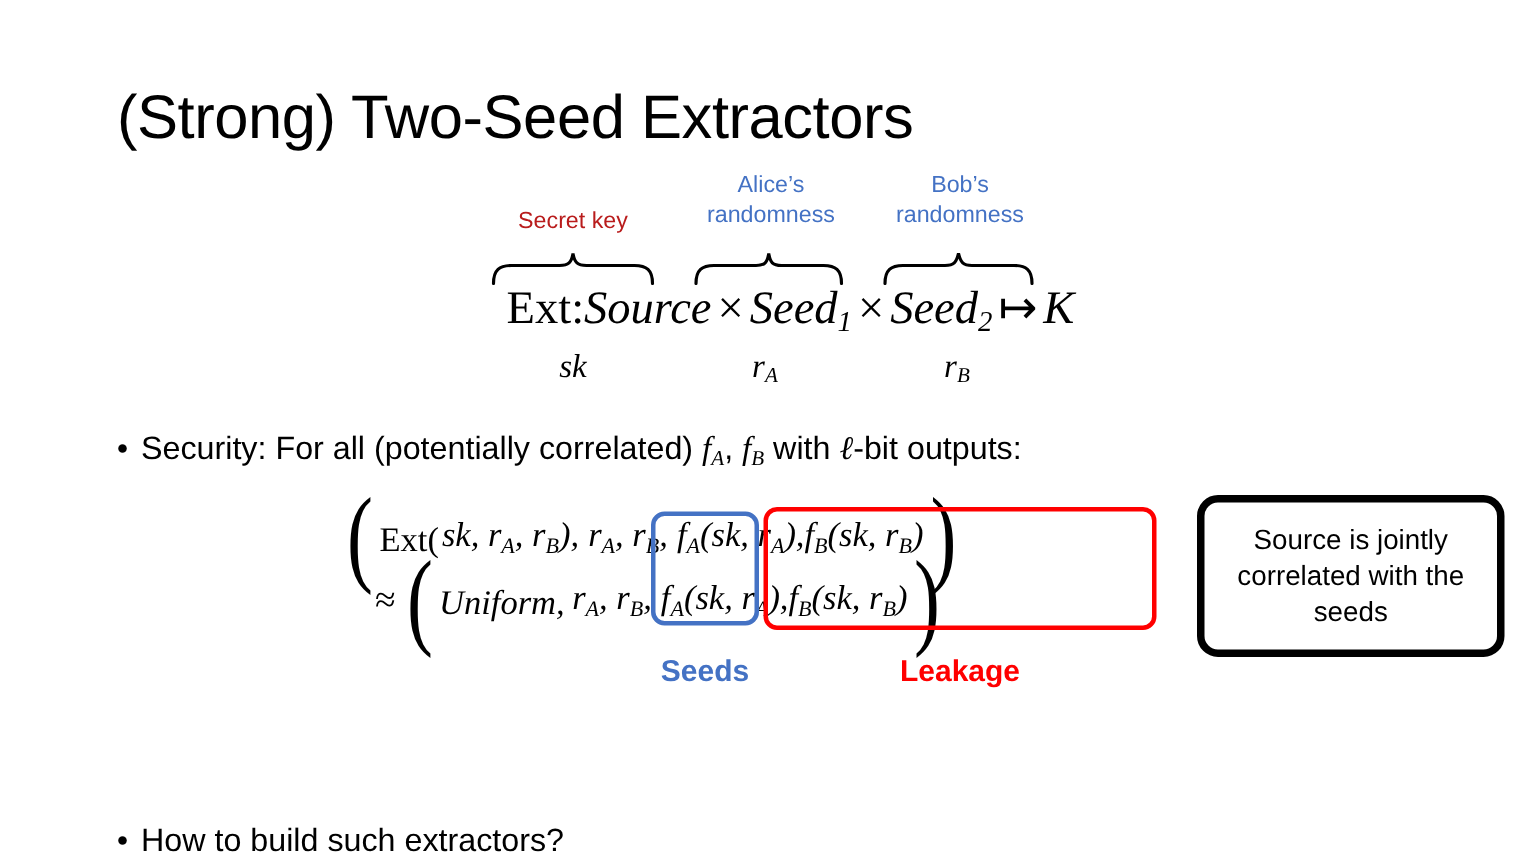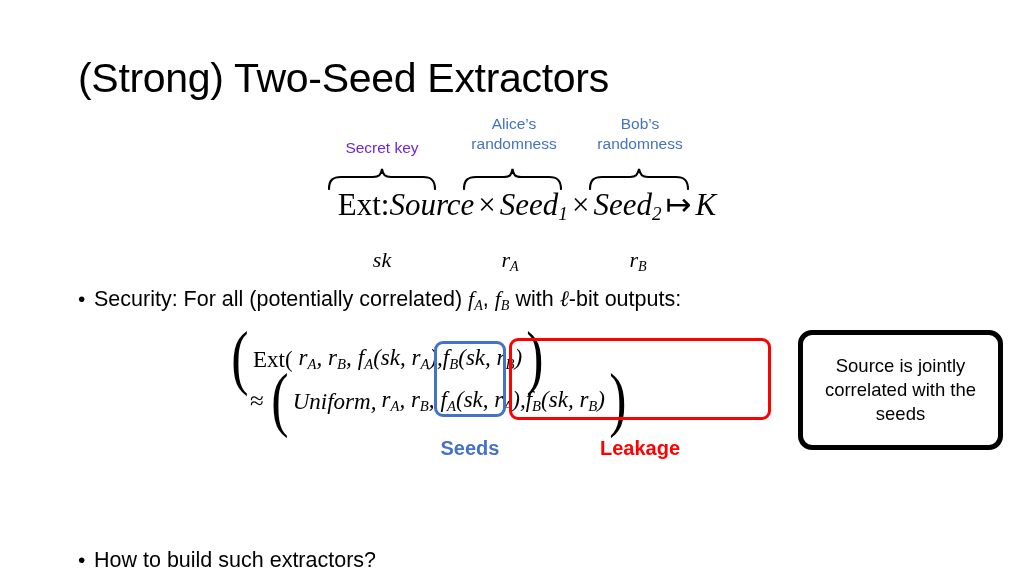--- a/index.html
+++ b/index.html
@@ -34,21 +34,21 @@
     position: absolute;
     text-align: center;
     font-size: 15.5px;
     line-height: 1.26;
     font-family: "Liberation Sans", sans-serif;
   }
   .lbl-secretkey {
     left: 312px;
     top: 138px;
     width: 140px;
-    color: #6d28d9;
+    color: #b91c1c;
   }
   .lbl-alice {
     left: 446px;
     top: 114px;
     width: 136px;
     color: #4472C4;
   }
   .lbl-bob {
     left: 572px;
     top: 114px;
@@ -85,21 +85,20 @@
   }
 
   
   .under-label {
     position: absolute;
     font-family: "Liberation Serif", serif;
     font-style: italic;
     font-size: 22px;
     text-align: center;
     width: 80px;
-    margin-top: 16px;
   }
   .under-label sub { font-size: 0.64em; vertical-align: -0.28em; }
   .ul-sk { left: 342px; top: 231px; }
   .ul-ra { left: 470px; top: 231px; }
   .ul-rb { left: 598px; top: 231px; }
 
   
   .bullet-line {
     position: absolute;
     font-size: 21.5px;
@@ -196,21 +195,21 @@
   }
   .cap-seeds { left: 390px; top: 437px; color: #4472C4; }
   .cap-leak  { left: 560px; top: 437px; color: #FF0000; }
 
   
   .callout {
     position: absolute;
     left: 798px;
     top: 330px;
     width: 205px;
-    height: 120px;
+    height: 108px;
     border: 5px solid #000000;
     border-radius: 14px;
     background: #ffffff;
     box-sizing: border-box;
     display: flex;
     align-items: center;
     justify-content: center;
     padding: 4px 8px;
   }
   .callout-text {
@@ -272,20 +271,21 @@
 
 <div class="bullet-line bullet-security">
   <span class="bullet-dot">•</span><span class="b-strong">Security</span><span>: For all (potentially correlated) </span><span class="mathit"><span>f</span><sub>A</sub></span><span>, </span><span class="mathit"><span>f</span><sub>B</sub></span><span> with </span><span class="mathit">ℓ</span><span>-bit outputs:</span>
 </div>
 
 <div class="sec-eq">
 
   <div class="eq-row">
     <span class="big-paren">(</span>
     <span class="eq-seg rm">Ext(</span>
+      <span class="eq-seg"><span>sk, r</span><sub>A</sub><span>, r</span><sub>B</sub><span>),</span></span>
     <span class="eq-seg" style="padding-left:5px;"><span>r</span><sub>A</sub><span>, r</span><sub>B</sub><span>,</span></span>
     <span class="eq-seg" style="padding-left:5px;"><span>f</span><sub>A</sub><span>(sk, r</span><sub>A</sub><span>),</span><span>f</span><sub>B</sub><span>(sk, r</span><sub>B</sub><span>)</span></span>
     <span class="big-paren">)</span>
   </div>
 
   <div class="eq-row" style="padding-left:22px;">
     <span class="approx">≈</span>
     <span class="big-paren">(</span>
     <span class="eq-seg">Uniform,</span>
     <span class="eq-seg" style="padding-left:4px;"><span>r</span><sub>A</sub><span>, r</span><sub>B</sub><span>,</span></span>

